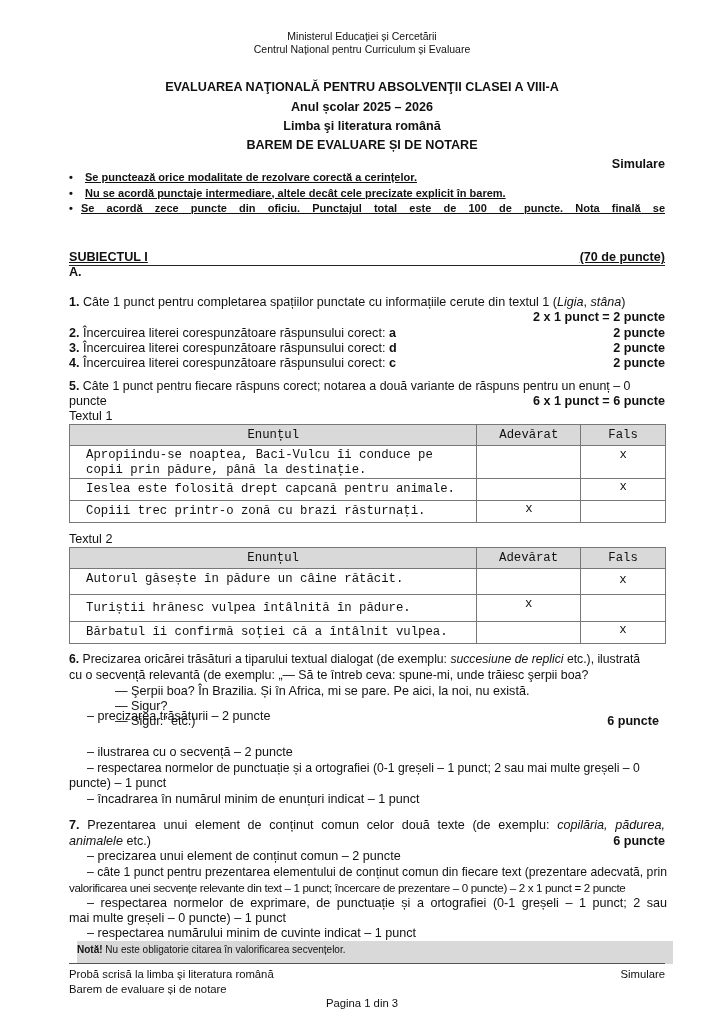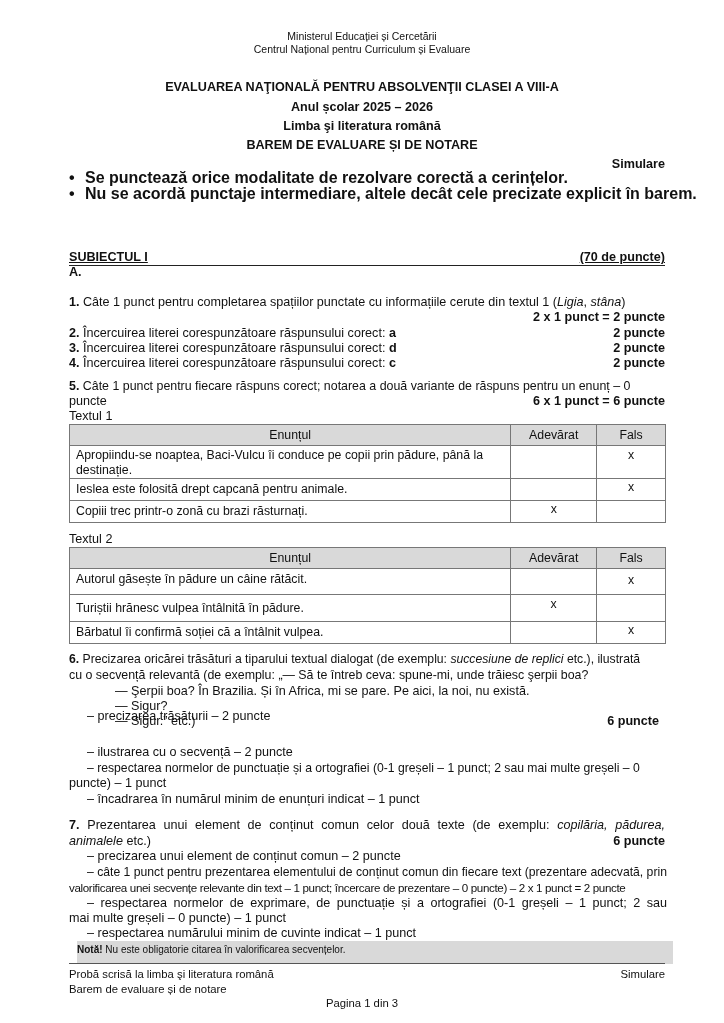--- a/index.html
+++ b/index.html
@@ -8,30 +8,30 @@
   .abs { position:absolute; }
   .b { font-weight:bold; }
 
   .hdr-small { position:absolute; left:0; width:724px; text-align:center; font-size:10.5px; line-height:14px; }
   .title { position:absolute; left:0; width:724px; text-align:center; font-weight:bold; font-size:12.6px; line-height:16px; }
 
   .line { position:absolute; left:69px; width:596px; font-size:12.6px; line-height:15px; white-space:nowrap; }
   .right { position:absolute; right:0; top:0; font-weight:bold; }
   .justify { text-align:justify; text-align-last:justify; }
 
-  .bullet-list { position:absolute; left:69px; top:170px; width:596px; font-weight:bold; font-size:16px; line-height:15.5px; }
+  .bullet-list { position:absolute; left:69px; top:170px; width:596px; font-weight:bold; font-size:11px; line-height:15.5px;text-decoration:underline; }
   .bullet-list .bl { white-space:nowrap; }
   .bullet-list .dot { display:inline-block; width:16px; }
 
   .subj { position:absolute; left:69px; top:250px; width:596px; height:15px; border-bottom:1.2px solid #222; font-weight:bold; font-size:12.6px; line-height:15px; }
   .subj .l { text-decoration:underline; }
   .subj .r { position:absolute; right:0; top:0; text-decoration:underline; }
 
   table.tf { position:absolute; left:69px; width:597px; border-collapse:collapse; font-size:12.3px; }
-  table.tf td, table.tf th { border:1px solid #777; padding:0 6px; vertical-align:top; }
+  table.tf td, table.tf th { border:1px solid #777; padding:0 16px; vertical-align:top;font-family:Liberation Mono, monospace; }
   table.tf th { background:#d9d9d9; font-weight:normal; text-align:center; height:20px; line-height:20px; }
   table.tf td.c { text-align:center; }
   table.tf .col1 { width:430px; }
   table.tf .col2 { width:73px; }
   table.tf .col3 { width:56px; }
 
   .note-bar { position:absolute; left:77px; top:941px; width:596px; height:23px; background:#d9d9d9; font-size:10px; line-height:17px; }
   .footer-rule { position:absolute; left:69px; top:963px; width:596px; border-top:1px solid #555; }
   .footer { position:absolute; font-size:11.3px; line-height:14px; }
 </style>
@@ -43,20 +43,21 @@
 
 <div class="title" style="top:79px;">EVALUAREA NAŢIONALĂ PENTRU ABSOLVENŢII CLASEI A VIII-A</div>
 <div class="title" style="top:99px;">Anul școlar 2025 – 2026</div>
 <div class="title" style="top:118px;">Limba şi literatura română</div>
 <div class="title" style="top:137px;">BAREM DE EVALUARE ȘI DE NOTARE</div>
 <div class="abs b" style="right:59px; top:157px; font-size:12.6px;">Simulare</div>
 
 <div class="bullet-list">
   <div class="bl"><span class="dot">•</span><span>Se punctează orice modalitate de rezolvare corectă a cerințelor.</span></div>
   <div class="bl"><span class="dot">•</span><span>Nu se acordă punctaje intermediare, altele decât cele precizate explicit în barem.</span></div>
+  <div class="justify"><span class="dot" style="width:12px;">•</span><span>Se acordă zece puncte din oficiu. Punctajul total este de 100 de puncte. Nota finală se</span></div>
 </div>
 
 <div class="subj">
   <span class="l">SUBIECTUL I</span>
   <span class="r">(70  de puncte)</span>
 </div>
 <div class="line b" style="top:265px;">A.</div>
 
 <div class="line" style="top:295px;">
   <b>1.</b><span> Câte 1 punct pentru completarea spațiilor punctate cu informațiile cerute din textul 1 (</span><i>Ligia</i><span>, </span><i>stâna</i><span>)</span>

